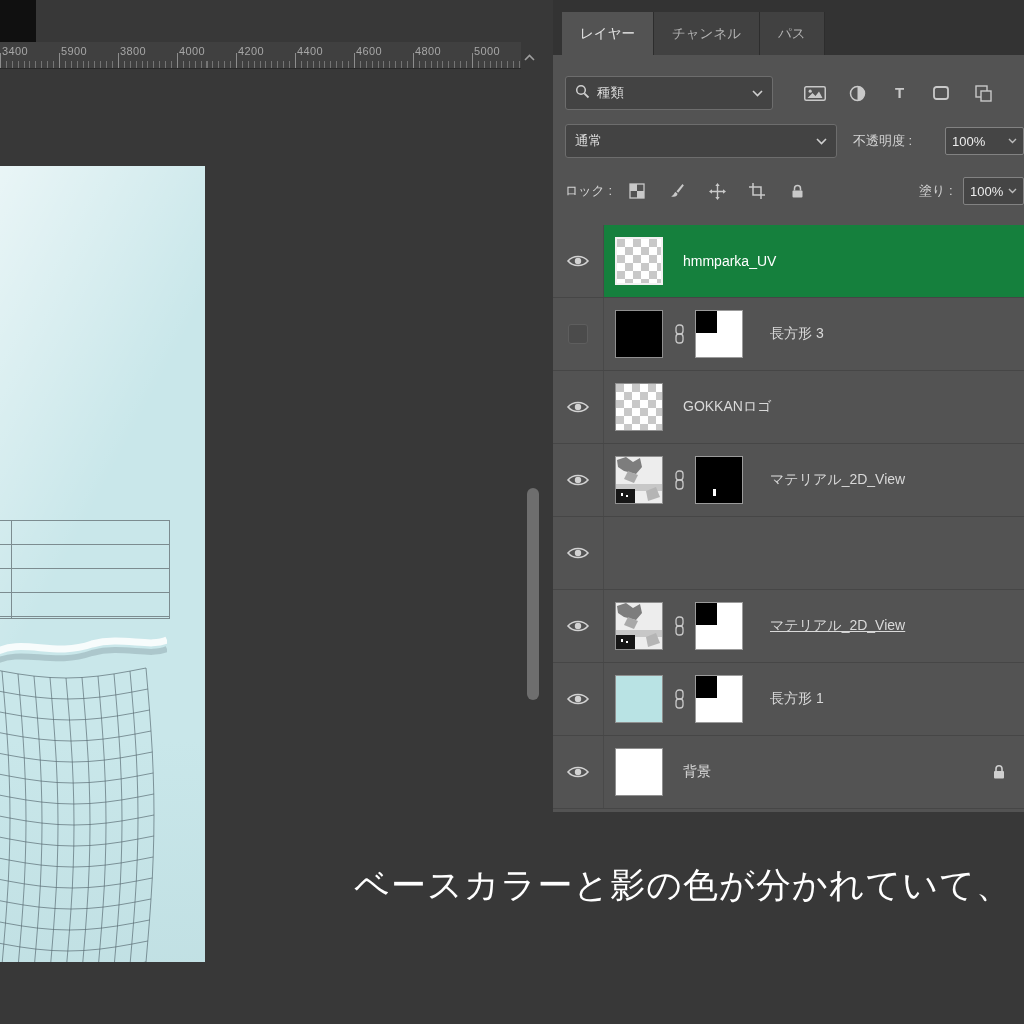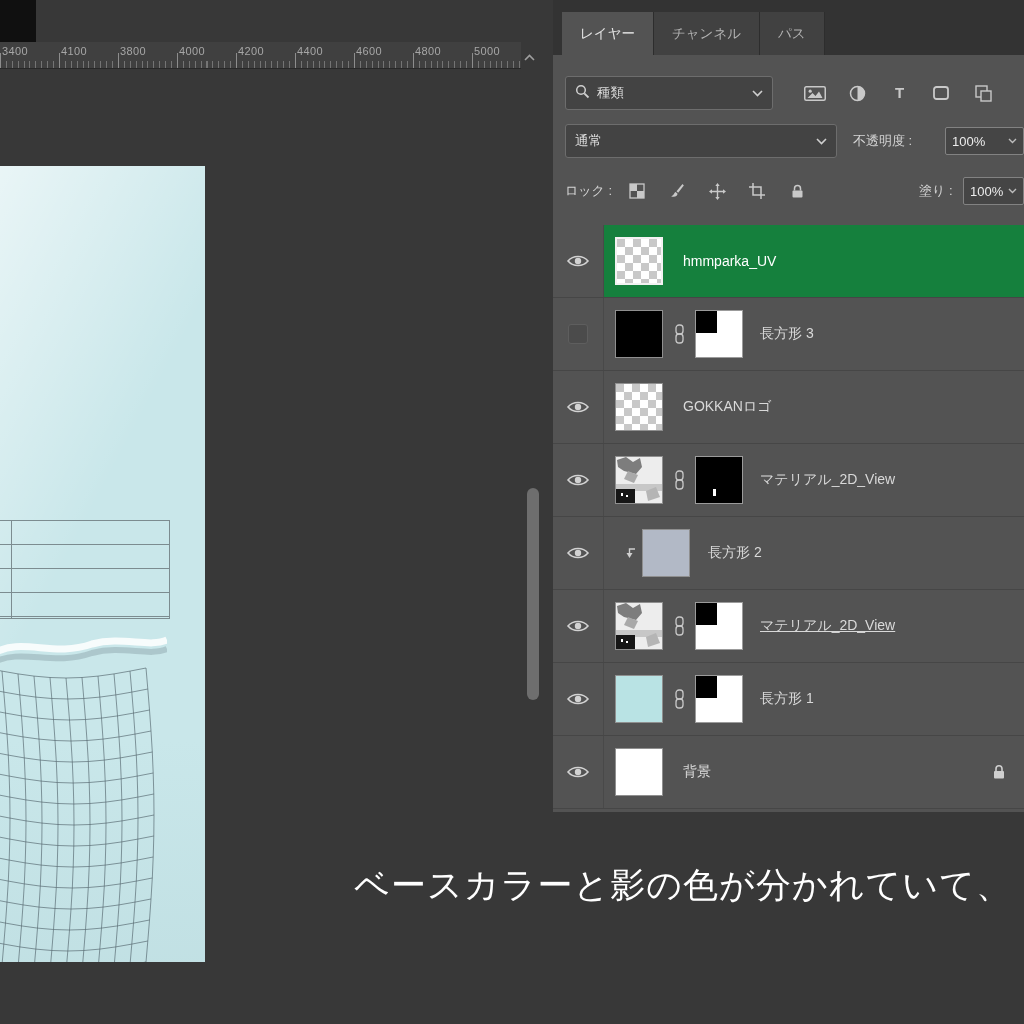--- a/index.html
+++ b/index.html
@@ -76,21 +76,21 @@
 
   .chain{width:32px;flex:none;display:flex;align-items:center;justify-content:center;}
   .mask{width:48px;height:48px;flex:none;box-sizing:border-box;border:1px solid #9b9b9b;background:#fff;position:relative;}
   .mask.corner::after{content:"";position:absolute;left:0;top:0;width:21px;height:22px;background:#000;}
   .mask.blackdot{background:#000;}
   .mask.blackdot::after{content:"";position:absolute;left:17px;top:32px;width:3px;height:7px;background:#fff;}
 
   .clip{width:30px;flex:none;margin-left:8px;display:flex;align-items:center;justify-content:flex-end;padding-right:6px;box-sizing:border-box;}
   .clip + .thumb{margin-left:0;}
 
-  .label{margin-left:17px;font-size:14px;color:#d9d9d9;white-space:nowrap;}
+  .label{margin-left:27px;font-size:14px;color:#d9d9d9;white-space:nowrap;}
   .layer-row.nomask .label{margin-left:20px;}
   .layer-row.clipped .label{margin-left:18px;}
   .label.u{text-decoration:underline;}
   .bg-lock{position:absolute;right:18px;top:50%;transform:translateY(-50%);display:flex;}
 
   
   .caption{position:absolute;left:280px;right:12px;top:856px;text-align:right;
     font-family:"Liberation Serif","DejaVu Serif",serif;font-size:35px;line-height:60px;color:#ffffff;letter-spacing:1px;}
 </style>
 </head>
@@ -98,21 +98,21 @@
 
 <div class="stage">
 
   <div class="canvas-area">
     <div class="corner-block"></div>
 
     <div class="ruler">
       <div class="ticks-minor"></div>
       <div class="ticks-major"></div>
       <span class="ruler-label" style="left:2px">3400</span>
-      <span class="ruler-label" style="left:61px">4100</span>
+      <span class="ruler-label" style="left:61px">5900</span>
       <span class="ruler-label" style="left:120px">3800</span>
       <span class="ruler-label" style="left:179px">4000</span>
       <span class="ruler-label" style="left:238px">4200</span>
       <span class="ruler-label" style="left:297px">4400</span>
       <span class="ruler-label" style="left:356px">4600</span>
       <span class="ruler-label" style="left:415px">4800</span>
       <span class="ruler-label" style="left:474px">5000</span>
     </div>
 
     <span class="ruler-collapse">
@@ -353,30 +353,20 @@
         </div>
       </div>
 
       <div class="layer-row clipped">
         <div class="eye-cell">
           <svg width="22" height="14" viewBox="0 0 22 14">
               <path d="M1,7 C6,1 16,1 21,7 C16,13 6,13 1,7 Z" fill="none" stroke="#d2d2d2" stroke-width="1.6"></path>
               <circle cx="11" cy="7" r="3.2" fill="#d2d2d2"></circle>
             </svg>
         </div>
-        <div class="row-body">
-          <span class="clip">
-            <svg width="13" height="11" viewBox="0 0 13 11">
-                <path d="M12,1 H6.5 V5.5" fill="none" stroke="#cfcfcf" stroke-width="1.4"></path>
-                <path d="M3.5,5 L6.5,10 L9.5,5 Z" fill="#cfcfcf"></path>
-              </svg>
-          </span>
-          <div class="thumb solid-bluegray"></div>
-          <span class="label">長方形 2</span>
-        </div>
       </div>
 
       <div class="layer-row">
         <div class="eye-cell">
           <svg width="22" height="14" viewBox="0 0 22 14">
               <path d="M1,7 C6,1 16,1 21,7 C16,13 6,13 1,7 Z" fill="none" stroke="#d2d2d2" stroke-width="1.6"></path>
               <circle cx="11" cy="7" r="3.2" fill="#d2d2d2"></circle>
             </svg>
         </div>
         <div class="row-body">

